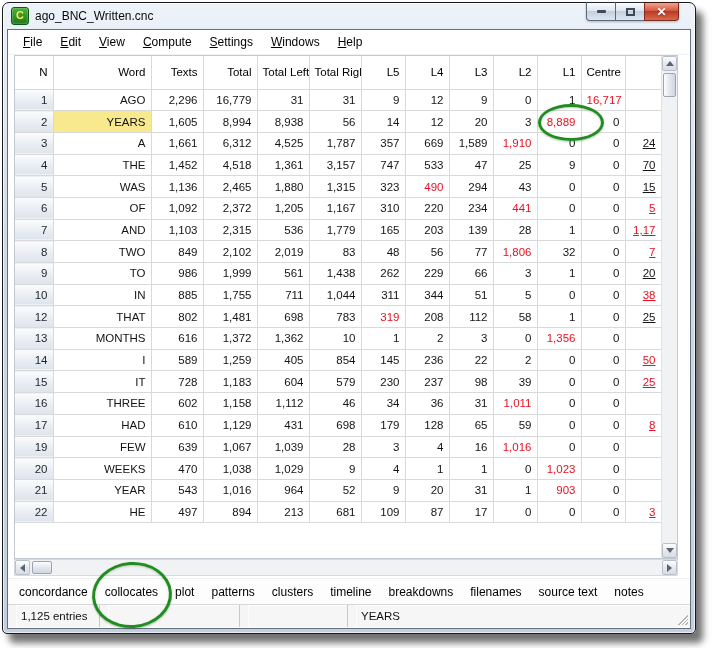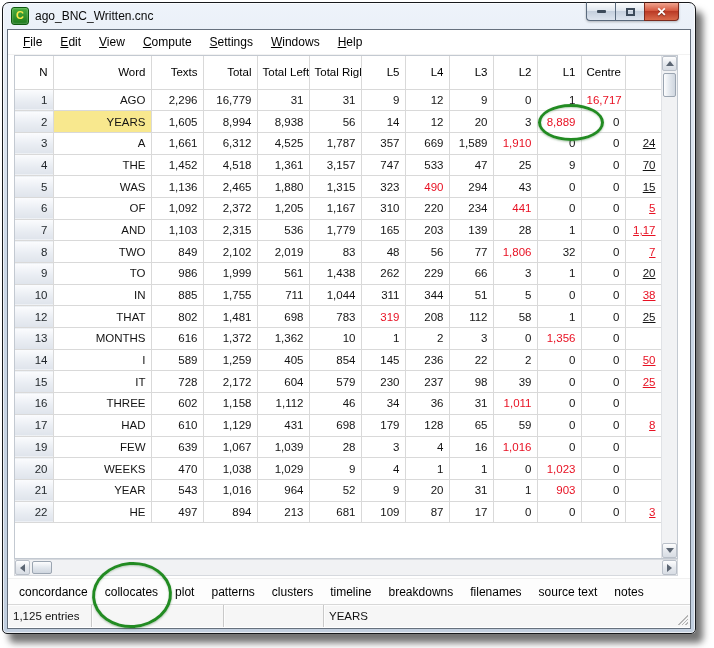--- a/index.html
+++ b/index.html
@@ -97,21 +97,21 @@
   }
   .tab{cursor:default;padding:2px 1px;}
   
   .statusbar{
     position:absolute;left:0;top:574px;right:0;height:22px;display:flex;
     background:#f5f5f5;border-top:1px solid #d8d8d8;font-size:11.5px;color:#111;
   }
   .status-panel{
     display:flex;align-items:center;padding:0 5px;box-sizing:border-box;
     border-right:1px solid #c9c9c9;box-shadow:inset 1px 1px 0 #fdfdfd;background:#f6f6f6;
-    white-space:nowrap;overflow:hidden;
+    white-space:nowrap;overflow:hidden;margin-left:8px;
   }
   .grip{
     position:absolute;right:2px;bottom:2px;width:12px;height:12px;
     background:
       linear-gradient(135deg, transparent 0 58%, #b5b5b5 58% 64%, transparent 64% 72%, #b5b5b5 72% 78%, transparent 78% 86%, #b5b5b5 86% 92%, transparent 92%);
   }
   
   .annot{
     position:absolute;border:3px solid var(--green,#228B22);border-radius:50%;
     box-shadow:0 1px 2px rgba(20,90,20,.35), inset 0 1px 2px rgba(20,90,20,.25);
@@ -380,21 +380,21 @@
                 <td>22</td>
                 <td>2</td>
                 <td>0</td>
                 <td>0</td>
                 <td class="red partial">50</td>
               </tr>
               <tr>
                 <td class="ncell">15</td>
                 <td>IT</td>
                 <td>728</td>
-                <td>2,172</td>
+                <td>1,183</td>
                 <td>604</td>
                 <td>579</td>
                 <td>230</td>
                 <td>237</td>
                 <td>98</td>
                 <td>39</td>
                 <td>0</td>
                 <td>0</td>
                 <td class="red partial">25</td>
               </tr>

